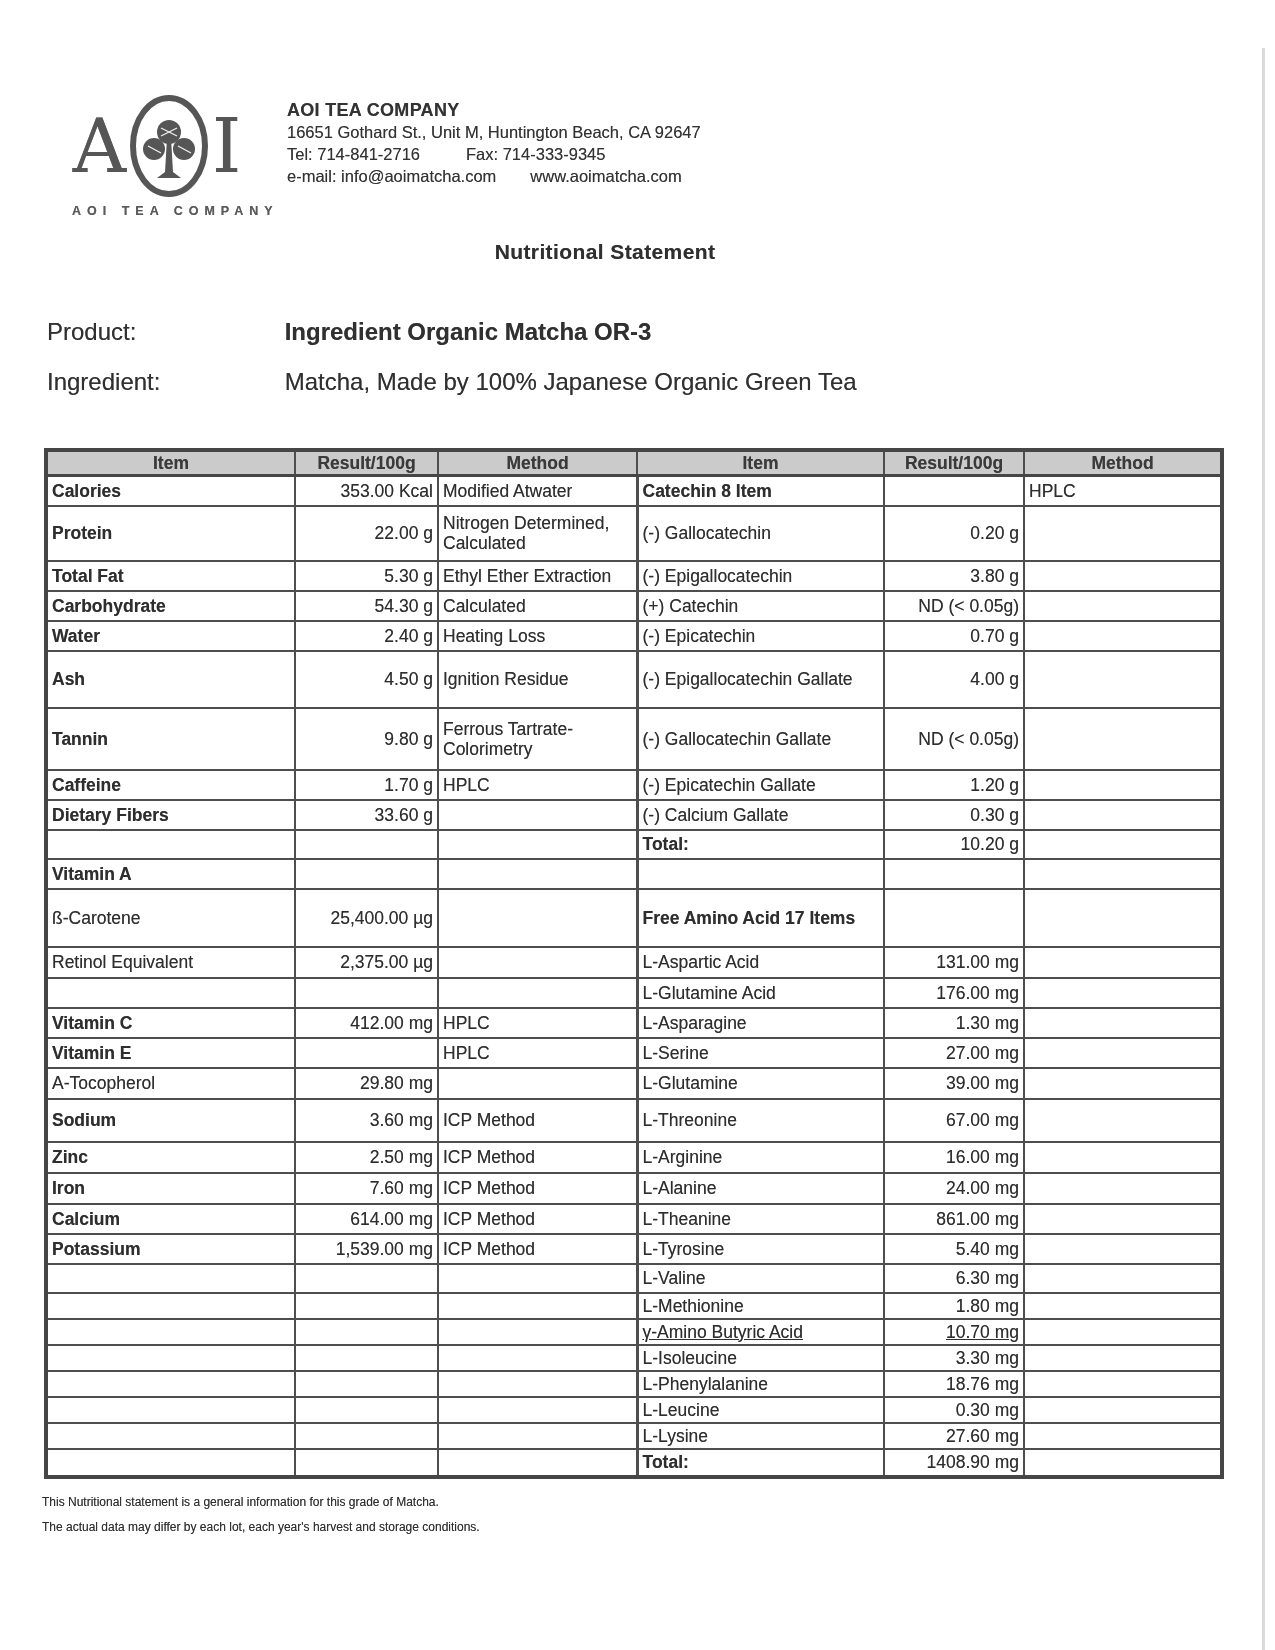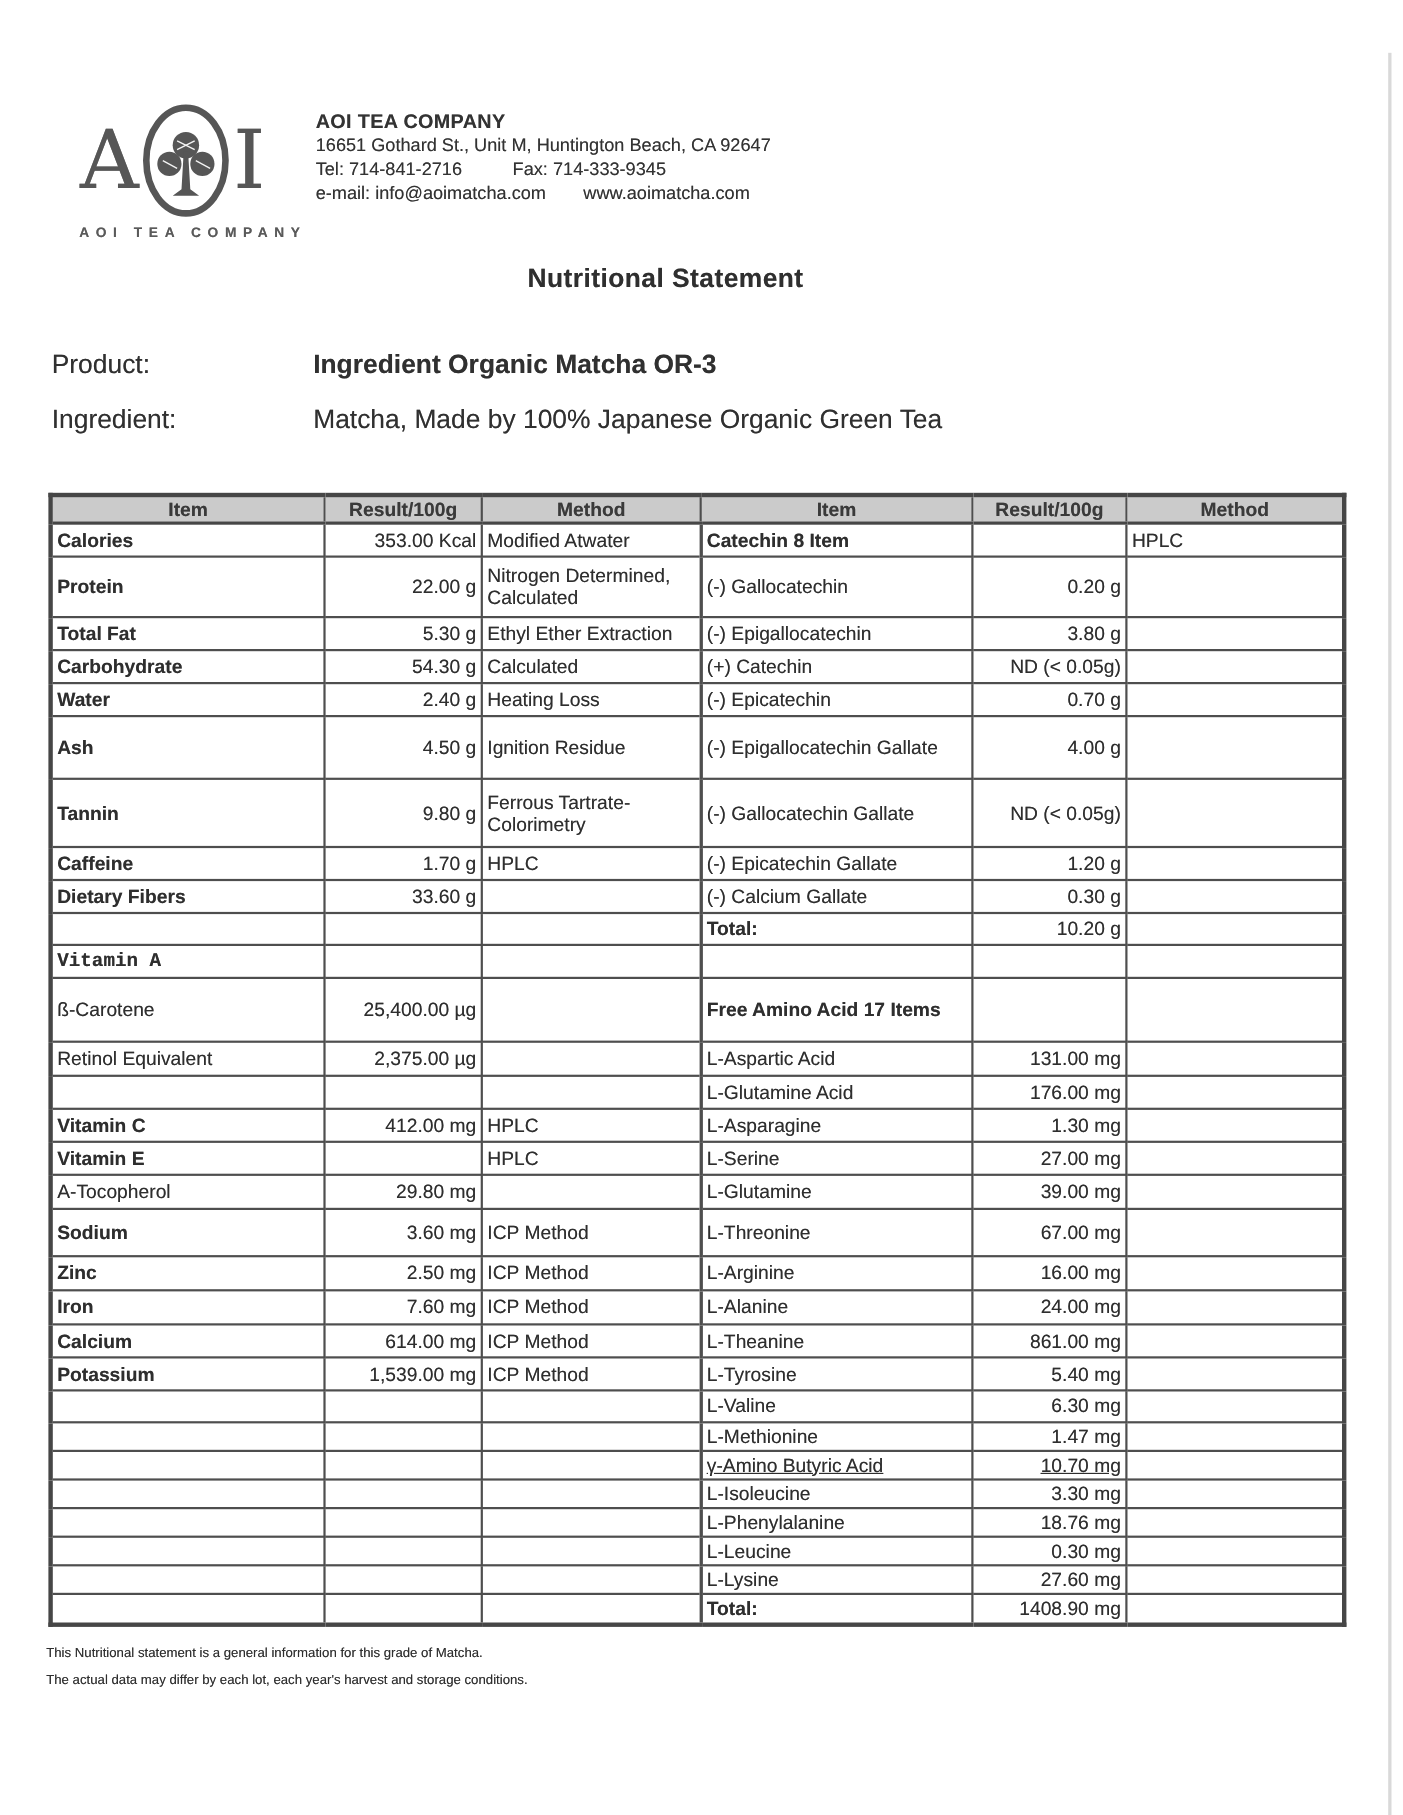--- a/index.html
+++ b/index.html
@@ -16,21 +16,21 @@
   .logo-letter{font-family:"DejaVu Serif","Liberation Serif",serif;font-size:74px;color:#565656;line-height:1;}
   .logo-caption{margin-top:4px;font-size:12.5px;letter-spacing:6px;color:#5a5a5a;font-weight:bold;white-space:nowrap;}
   .company{position:absolute;left:287px;top:100px;width:560px;line-height:21px;font-size:16.5px;color:#333;}
   .company .name{font-weight:bold;font-size:18px;letter-spacing:0.3px;}
   .company .row{margin-top:1px;}
   .company .pair span{display:inline-block;}
   .company .gap{width:46px;}
   .company .gap2{width:34px;}
   
   .doc-title{position:absolute;left:0;top:240px;width:1210px;text-align:center;
-    font-size:24px;font-weight:bold;color:#2f2f2f;letter-spacing:0.4px;}
+    font-size:21px;font-weight:bold;color:#2f2f2f;letter-spacing:0.4px;}
   .fieldrow{position:absolute;left:47px;width:1100px;font-size:24px;color:#303030;}
   .fieldrow .label{display:inline-block;width:231px;}
   .fieldrow .value{display:inline-block;}
   .fieldrow.bold-value .value{font-weight:bold;}
   
   table.nutrition{
     position:absolute;left:44px;top:448px;border-collapse:collapse;
     table-layout:fixed;width:1176px;font-size:17.5px;color:#2e2e2e;
   }
   table.nutrition td,table.nutrition th{
@@ -208,21 +208,21 @@
         <td class="blank"></td>
       </tr>
       <tr style="height: 29px;">
         <td class="blank"></td>
         <td class="blank"></td>
         <td class="blank jl"></td>
         <td class="item jr">Total:</td>
         <td class="valr">10.20 g</td>
         <td class="blank"></td>
       </tr>
-      <tr style="height: 30px; font-family: Liberation Mono, monospace;">
+      <tr style="height: 30px;">
         <td class="item">Vitamin A</td>
         <td class="blank"></td>
         <td class="blank jl"></td>
         <td class="blank jr"></td>
         <td class="blank"></td>
         <td class="blank"></td>
       </tr>
       <tr style="height: 58px;">
         <td class="sub">ß-Carotene</td>
         <td class="val">25,400.00 µg</td>
@@ -317,21 +317,21 @@
         <td class="blank jl"></td>
         <td class="sub jr">L-Valine</td>
         <td class="valr">6.30 mg</td>
         <td class="blank"></td>
       </tr>
       <tr style="height: 26px;">
         <td class="blank"></td>
         <td class="blank"></td>
         <td class="blank jl"></td>
         <td class="sub jr">L-Methionine</td>
-        <td class="valr">1.47 mg</td>
+        <td class="valr">1.80 mg</td>
         <td class="blank"></td>
       </tr>
       <tr style="height: 26px; text-decoration: underline;">
         <td class="blank"></td>
         <td class="blank"></td>
         <td class="blank jl"></td>
         <td class="sub jr">γ-Amino Butyric Acid</td>
         <td class="valr">10.70 mg</td>
         <td class="blank"></td>
       </tr>

